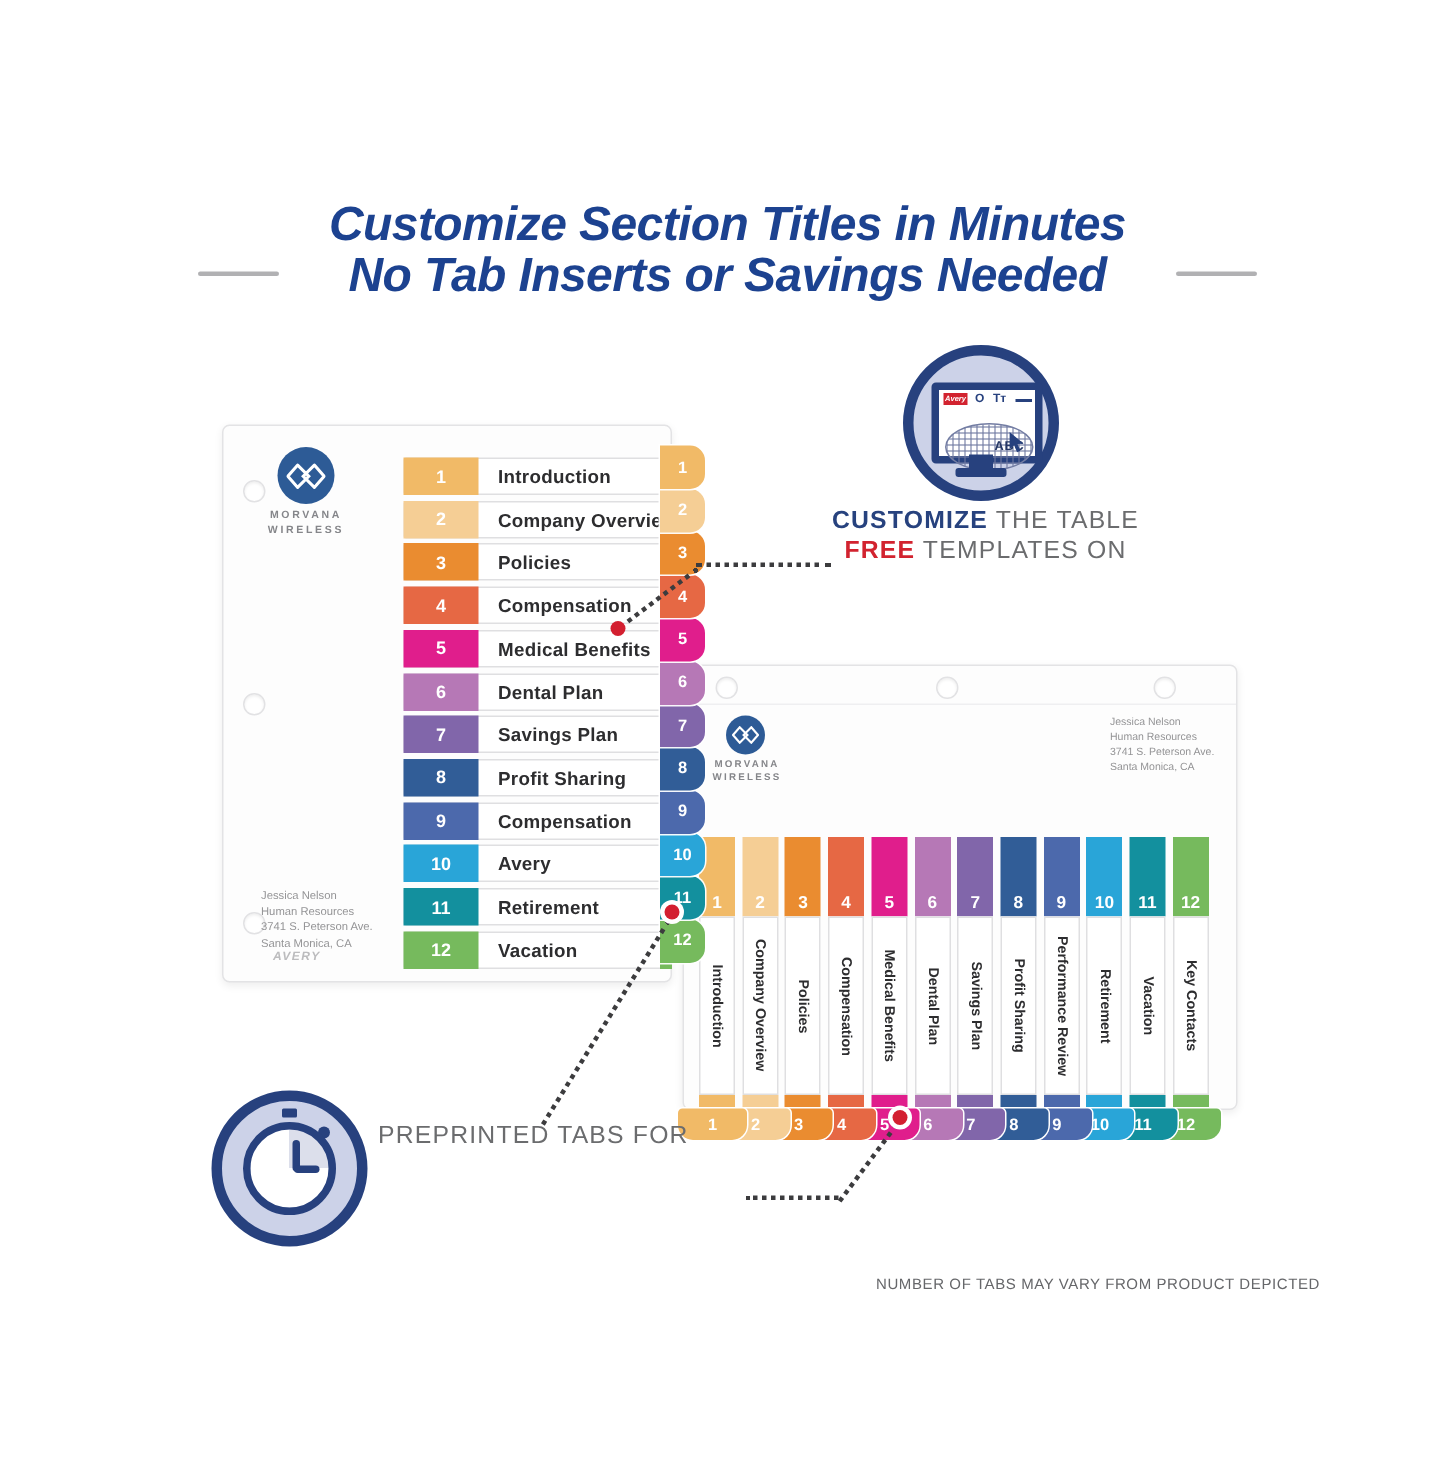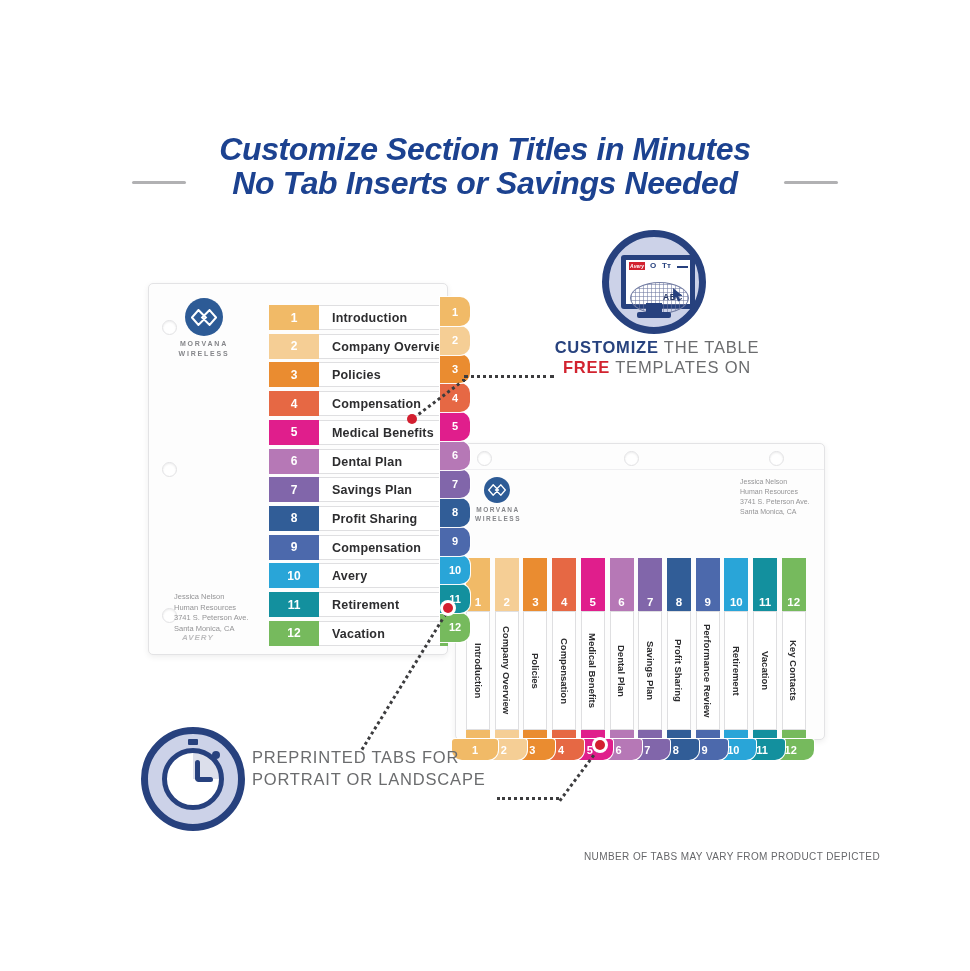--- a/index.html
+++ b/index.html
@@ -284,21 +284,20 @@
 <div class="icon-circle" style="left:141px;top:727px;z-index:3;">
   <div class="clk-crown"></div>
   <div class="clk-dot"></div>
   <div class="clk-face">
     <div class="clk-hand-v"></div>
     <div class="clk-hand-h"></div>
   </div>
 </div>
 <div class="callout" style="left:252px;top:747px;line-height:21.5px;z-index:3;">
   <div>PREPRINTED TABS FOR</div>
-  <div>PORTRAIT OR LANDSCAPE</div>
 </div>
 
 <div class="dots" style="left:413px;top:417px;width:65px;transform:rotate(-37deg);z-index:5;"></div>
 <div class="dots" style="left:464px;top:375px;width:90px;z-index:5;"></div>
 <div class="dots" style="left:446px;top:612px;width:160px;transform:rotate(121.7deg);z-index:5;"></div>
 <div class="dots" style="left:598px;top:748px;width:64px;transform:rotate(126.7deg);z-index:5;"></div>
 <div class="dots" style="left:497px;top:797px;width:62px;z-index:5;"></div>
 <div class="rdot" style="left:407px;top:414px;z-index:6;"></div>
 <div class="rdot ring" style="left:443px;top:603px;z-index:6;"></div>
 <div class="rdot ring" style="left:595px;top:740px;z-index:6;"></div>

